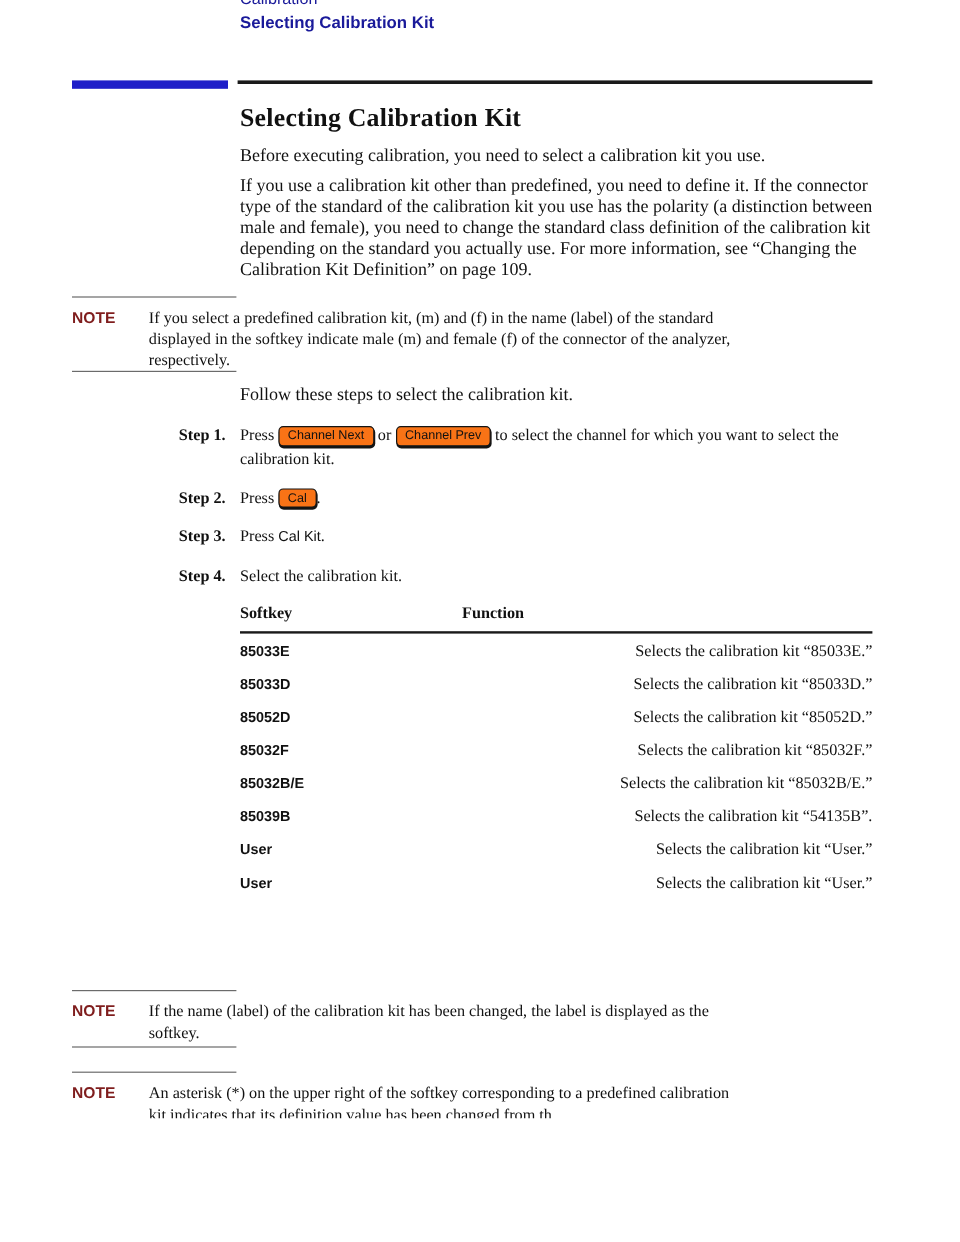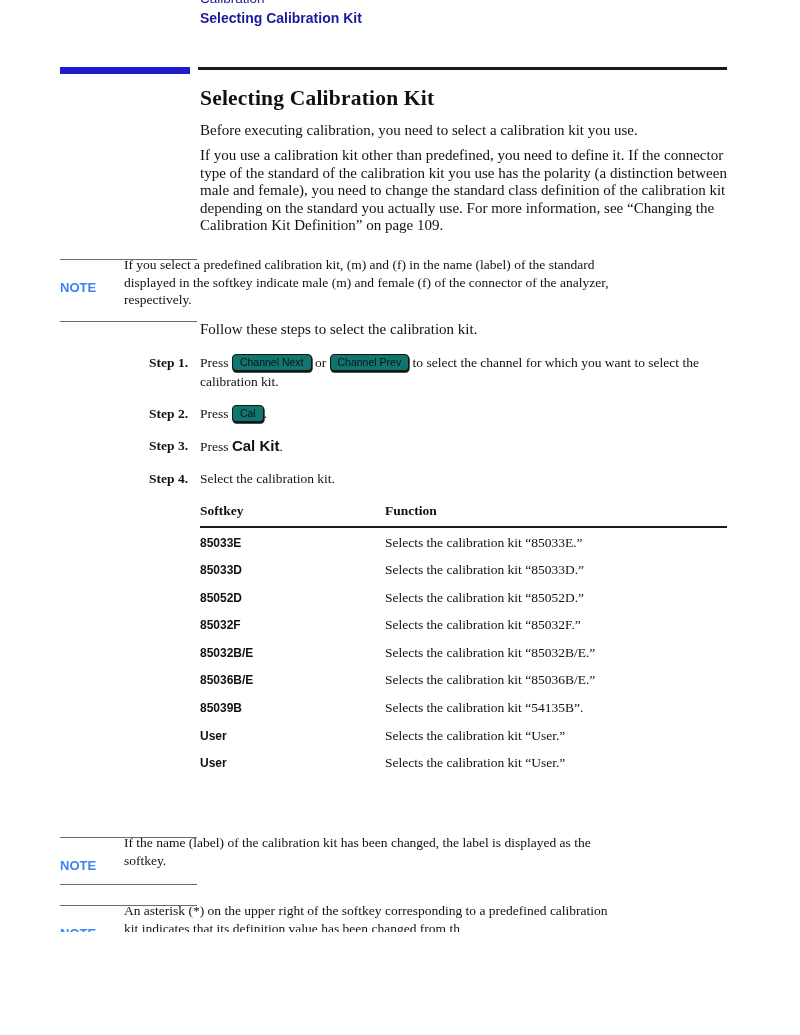--- a/index.html
+++ b/index.html
@@ -38,25 +38,25 @@
     position: absolute; left: 200px; width: 532px;
     font-size: 15px; line-height: 17.5px;
     white-space: pre-line;
   }
   .para1 { top: 122px; }
   .para2 { top: 147px; }
   .follow { top: 321px; }
   
   .note { position: absolute; left: 60px; width: 668px; }
   .note-labelcol {
-    position: absolute; left: 0; top: 12px; width: 137px;
+    position: absolute; left: 0; top: 0; width: 137px;
     border-top: 1px solid #6b6b6b; border-bottom: 1px solid #6b6b6b;
-    padding-top: 20px;
-    font-family: "Liberation Sans", sans-serif;
-    font-size: 13px; font-weight: bold; color: #3b82f6;
+    padding-top: 9px;
+    font-family: "Liberation Sans", sans-serif;
+    font-size: 13px; font-weight: bold; color: #7f1d1d;
   }
   .note1 { top: 247px; } .note1 .note-labelcol { height: 63px; }
   .note2 { top: 825px; } .note2 .note-labelcol { height: 48px; }
   .note3 { top: 893px; } .note3 .note-labelcol { height: 44px; }
   .note-body {
     margin-left: 64px; padding-top: 9px; width: 528px;
     font-size: 13.5px; line-height: 17.5px; white-space: pre-line;
   }
   
   .steps { position: absolute; left: 149px; top: 353px; width: 585px; }
@@ -69,35 +69,35 @@
     width: 530px; font-size: 13.5px; line-height: 19px;
     white-space: pre-line;
   }
   .keycap {
     display: inline-block;
     font-family: "Liberation Sans", sans-serif;
     font-size: 10.5px; line-height: 12px; color: #111;
     border: 1.4px solid #141414; border-radius: 4px;
     padding: 1px 7px 1.5px;
     box-shadow: 0.5px 1.5px 0 0.2px #141414;
-    background: #0f766e;
+    background: #f97316;
     position: relative; top: -1px;
     white-space: nowrap;
   }
-  .softkey-bold { font-family: "Liberation Sans", sans-serif; font-weight: bold; font-size: 15px; }
+  .softkey-bold { font-family: "Liberation Sans", sans-serif; font-weight: normal; font-size: 12px; }
   
   .tbl { position: absolute; left: 200px; top: 497px; width: 527px; }
   .tbl-head {
     display: flex; padding-top: 6px; height: 30.5px;
     border-bottom: 2.5px solid #1a1a1a;
     font-size: 13.5px; font-weight: bold;
   }
   .tbl-col1 { width: 185px; flex-shrink: 0; }
   .tbl-body { margin-top: 7px; }
-  .tbl-row { display: flex; height: 27.6px; }
+  .tbl-row { display: flex; height: 27.6px; justify-content: space-between; }
   .tbl-row .tbl-col1 {
     font-family: "Liberation Sans", sans-serif;
     font-size: 12px; font-weight: bold; padding-top: 1px;
   }
   .tbl-row .tbl-col2 { font-size: 13.5px; }
   
   .watermark {
     position: absolute; left: 561px; top: 941px;
     font-family: "Liberation Sans", sans-serif;
     font-size: 56px; font-weight: 200; line-height: 64px;
@@ -180,24 +180,20 @@
         </div>
         <div class="tbl-row">
           <div class="tbl-col1">85032F</div>
           <div class="tbl-col2">Selects the calibration kit “85032F.”</div>
         </div>
         <div class="tbl-row">
           <div class="tbl-col1">85032B/E</div>
           <div class="tbl-col2">Selects the calibration kit “85032B/E.”</div>
         </div>
         <div class="tbl-row">
-          <div class="tbl-col1">85036B/E</div>
-          <div class="tbl-col2">Selects the calibration kit “85036B/E.”</div>
-        </div>
-        <div class="tbl-row">
           <div class="tbl-col1">85039B</div>
           <div class="tbl-col2">Selects the calibration kit “54135B”.</div>
         </div>
         <div class="tbl-row">
           <div class="tbl-col1">User</div>
           <div class="tbl-col2">Selects the calibration kit “User.”</div>
         </div>
         <div class="tbl-row">
           <div class="tbl-col1">User</div>
           <div class="tbl-col2">Selects the calibration kit “User.”</div>

